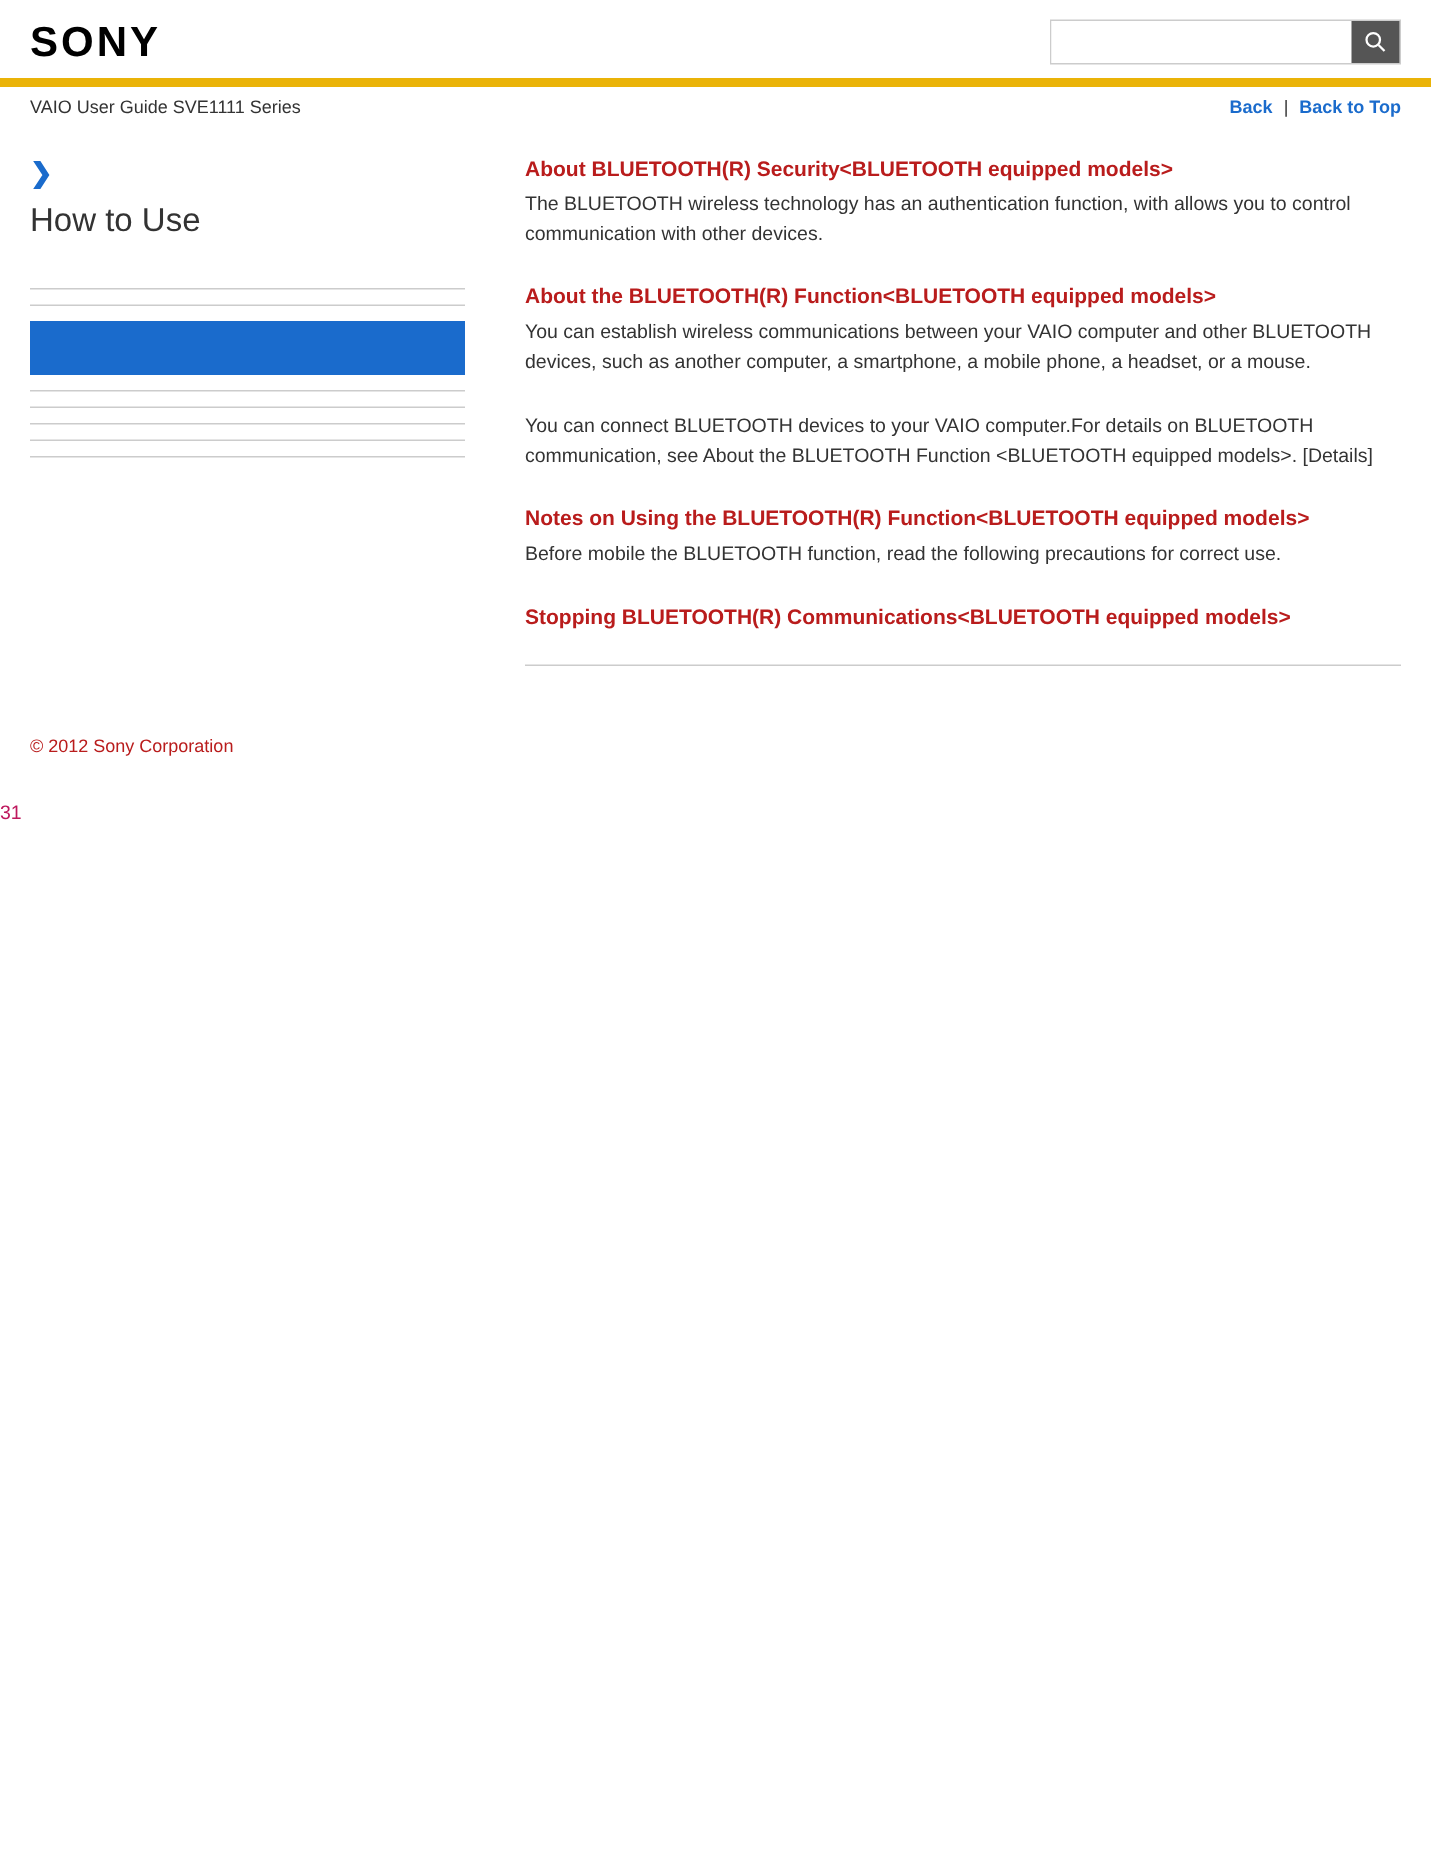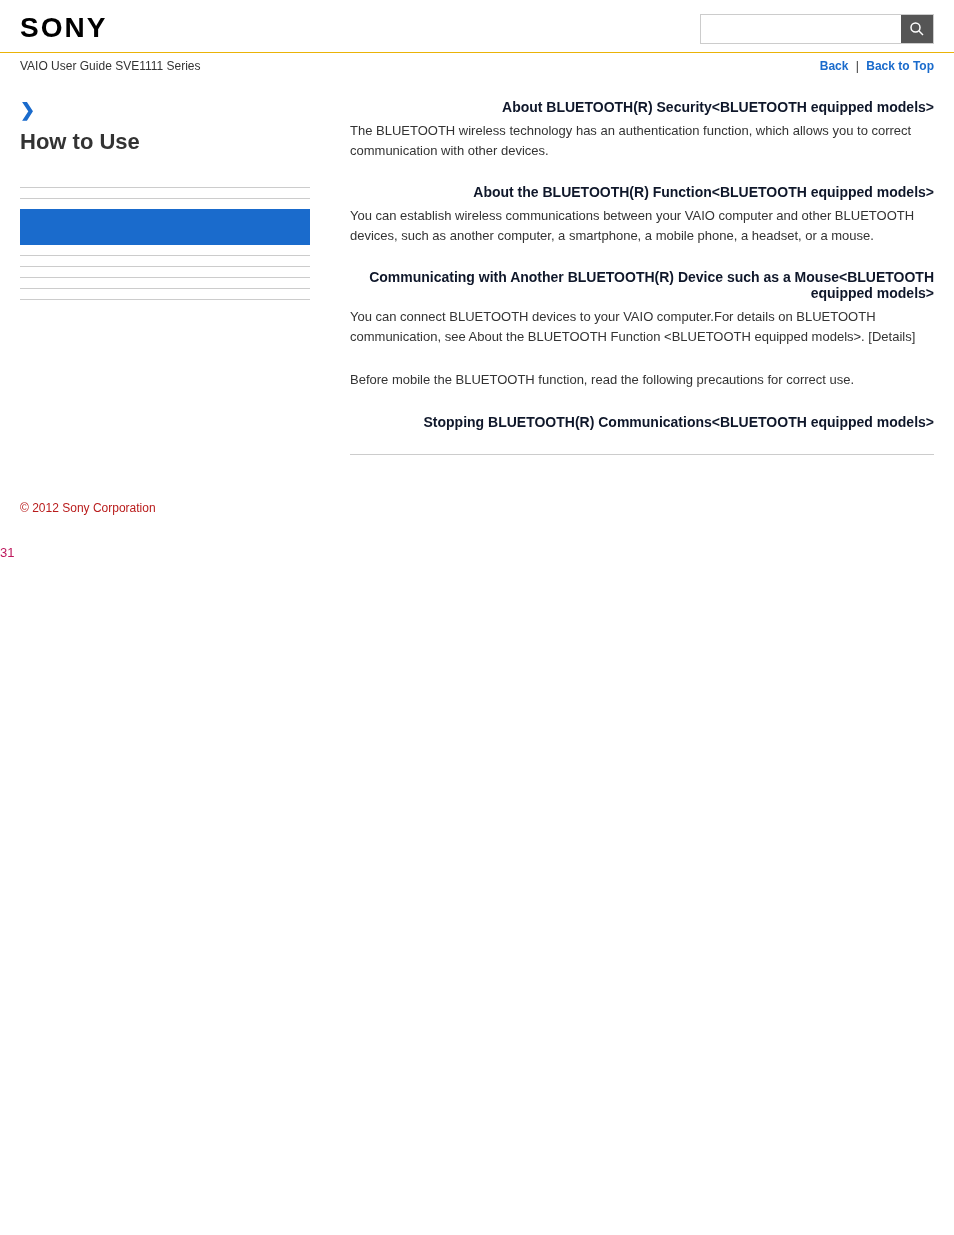--- a/index.html
+++ b/index.html
@@ -9,24 +9,24 @@
       font-size: 13px;
       color: #333;
       background: #fff;
       width: 954px;
       min-height: 1235px;
     }
 
     
     .header {
       display: flex;
-      align-items: flex-end;
+      align-items: center;
       justify-content: space-between;
       padding: 12px 20px 8px 20px;
-      border-bottom: 1px solid #eab308;
+      border-bottom: 6px solid #eab308;
     }
 
     .sony-logo {
       font-size: 28px;
       font-weight: 700;
       letter-spacing: 2px;
       color: #000;
       font-family: Arial, Helvetica, sans-serif;
     }
 
@@ -97,21 +97,21 @@
 
     .sidebar-chevron {
       color: #1a6bcc;
       font-size: 18px;
       font-weight: bold;
       margin-bottom: 8px;
     }
 
     .sidebar-title {
       font-size: 22px;
-      font-weight: bold;
+      font-weight: normal;
       color: #333;
       margin-bottom: 32px;
     }
 
     .sidebar-line {
       border: none;
       border-top: 1px solid #ccc;
       margin: 10px 0;
     }
 
@@ -128,28 +128,27 @@
       padding-top: 20px;
       padding-left: 20px;
       border-left: none;
     }
 
     .content-section {
       margin-bottom: 24px;
     }
 
     .content-section-title {
-      color: #0f172a;
+      color: #b91c1c;
       font-size: 14px;
       font-weight: bold;
       text-decoration: none;
       display: block;
       margin-bottom: 6px;
       cursor: pointer;
-      text-align: right;
     }
 
     .content-section-text {
       font-size: 13px;
       color: #333;
       line-height: 1.5;
     }
 
     .content-divider {
       border: none;
@@ -209,34 +208,34 @@
     <hr class="sidebar-line">
     <hr class="sidebar-line">
     <hr class="sidebar-line">
     <hr class="sidebar-line">
   </div>
 
   <div class="content">
 
     <div class="content-section">
       <a class="content-section-title">About BLUETOOTH(R) Security&lt;BLUETOOTH equipped models&gt;</a>
-      <p class="content-section-text">The BLUETOOTH wireless technology has an authentication function, which allows you to correct communication with other devices.</p>
+      <p class="content-section-text">The BLUETOOTH wireless technology has an authentication function, with allows you to control communication with other devices.</p>
     </div>
 
     <div class="content-section">
       <a class="content-section-title">About the BLUETOOTH(R) Function&lt;BLUETOOTH equipped models&gt;</a>
       <p class="content-section-text">You can establish wireless communications between your VAIO computer and other BLUETOOTH devices, such as another computer, a smartphone, a mobile phone, a headset, or a mouse.</p>
     </div>
 
     <div class="content-section">
-      <a class="content-section-title">Communicating with Another BLUETOOTH(R) Device such as a Mouse&lt;BLUETOOTH equipped models&gt;</a>
       <p class="content-section-text">You can connect BLUETOOTH devices to your VAIO computer.For details on BLUETOOTH communication, see About the BLUETOOTH Function &lt;BLUETOOTH equipped models&gt;. [Details]</p>
     </div>
 
     <div class="content-section">
+      <a class="content-section-title">Notes on Using the BLUETOOTH(R) Function&lt;BLUETOOTH equipped models&gt;</a>
       <p class="content-section-text">Before mobile the BLUETOOTH function, read the following precautions for correct use.</p>
     </div>
 
     <div class="content-section">
       <a class="content-section-title">Stopping BLUETOOTH(R) Communications&lt;BLUETOOTH equipped models&gt;</a>
     </div>
 
     <hr class="content-divider">
 
   </div>

